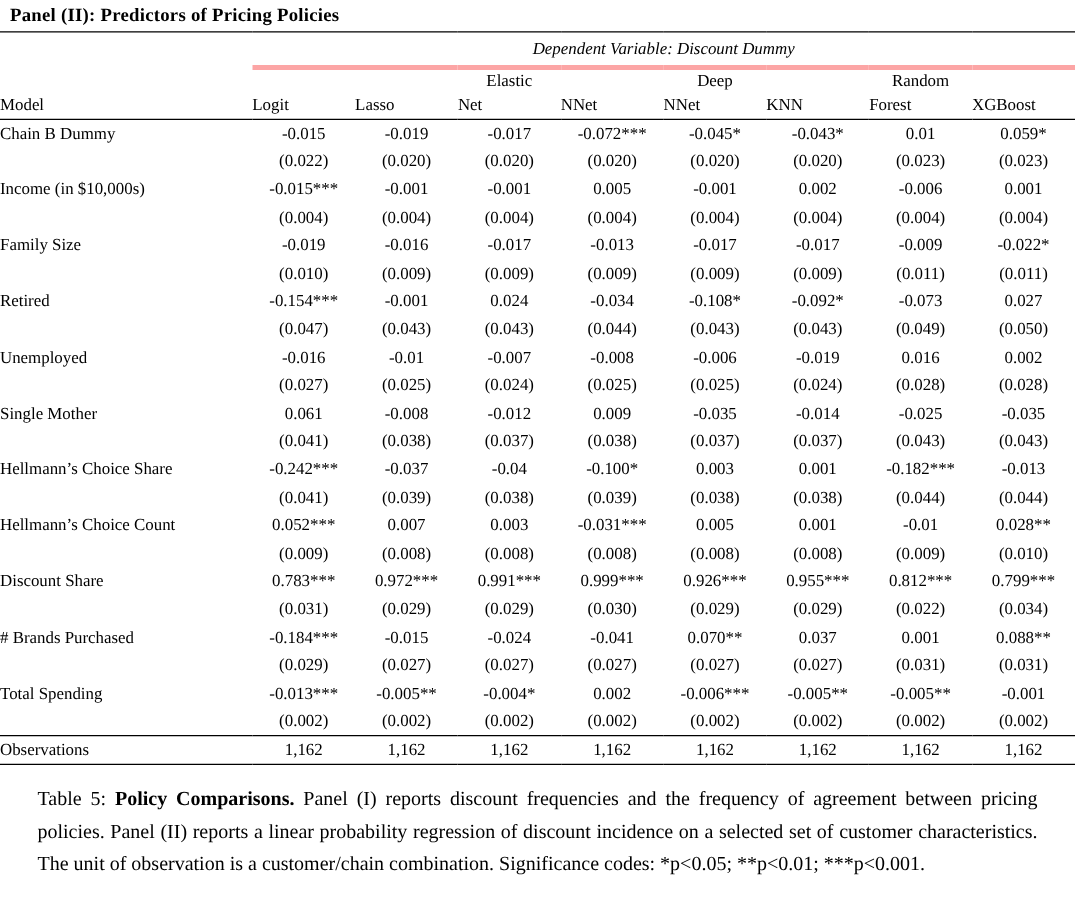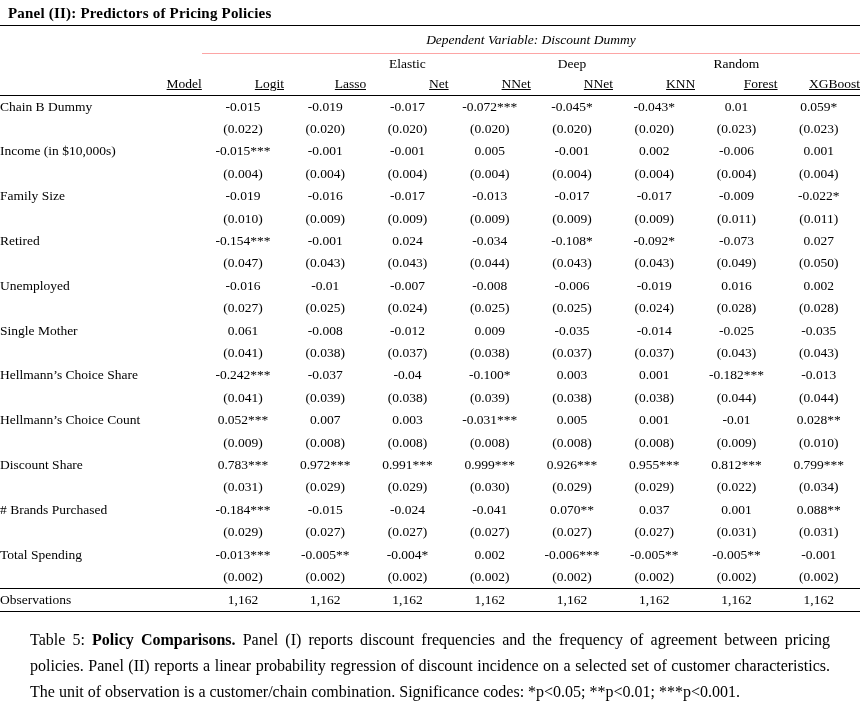--- a/index.html
+++ b/index.html
@@ -32,25 +32,25 @@
     white-space: nowrap;
     overflow: hidden;
   }
   col.model-col { width: 200px; }
   col.data-col { width: 81.5px; }
 
   .depvar-cell {
     font-style: italic;
     text-align: center;
     height: 28px;
-    border-bottom: 1px solid #fca5a5;
+    border-bottom: 4px solid #fca5a5;
     font-size: 14px;
   }
   tr.colgroup-row th { height: 20px; text-align: center; }
-  tr.colhead-row th { height: 22px; text-align: right; text-decoration: underline; }
+  tr.colhead-row th { height: 22px; text-align: left; }
   thead { border-bottom: 1px solid #000; }
 
   .label {
     text-align: left;
     padding-left: 8px;
   }
   .num { text-align: center; }
 
   tbody tr.data-line { height: 22.4px; }
   tbody tr.obs-row {

